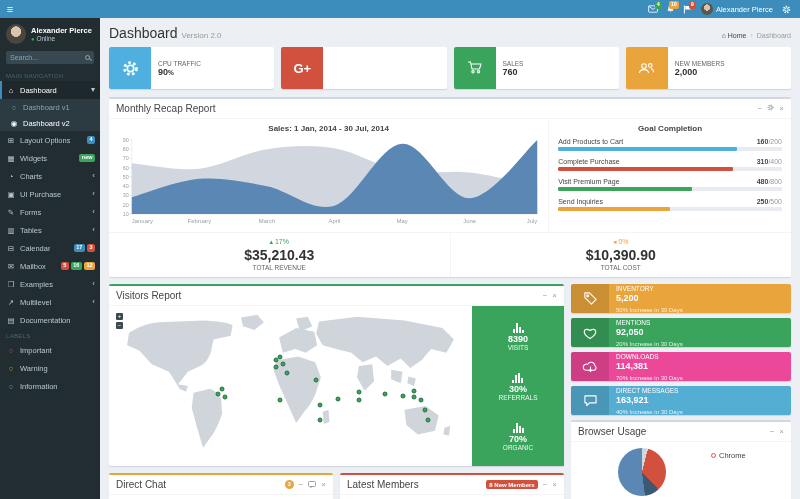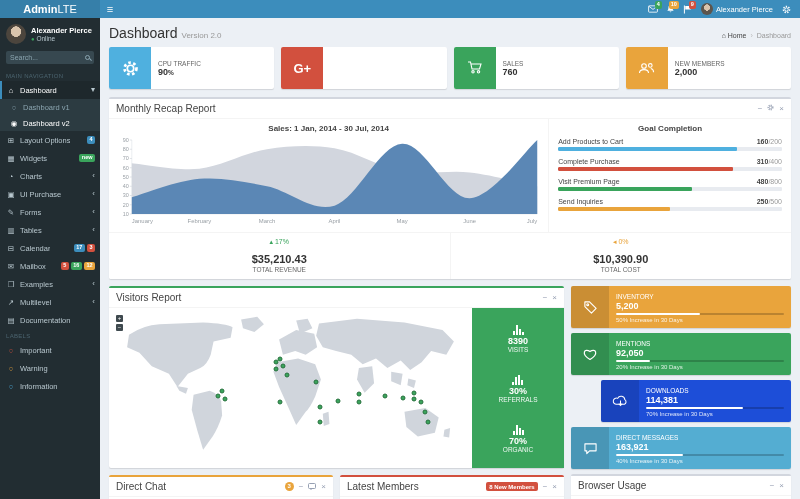--- a/index.html
+++ b/index.html
@@ -80,41 +80,41 @@
   .goal{margin-bottom:7px;}
   .goal-top{display:flex;justify-content:space-between;font-size:7px;color:#444;margin-bottom:2px;}
   .goal-top b{font-weight:bold;}
   .goal-total{color:#999;}
   .progress{height:4px;background:#e8ebf0;border-radius:1px;overflow:hidden;}
   .progress-fill{height:100%;border-radius:1px;}
   .box-footer{border-top:1px solid #f4f4f4;display:flex;background:#fff;border-radius:0 0 2px 2px;}
   .stat{flex:1;text-align:center;padding:5px 2px 6px;border-right:1px solid #f4f4f4;}
   .stat:last-child{border-right:0;}
   .stat-change{font-size:7px;}
-  .stat-value{font-size:11px;font-weight:bold;color:#333;margin:7px 0 1px;}
+  .stat-value{font-size:14px;font-weight:bold;color:#333;margin:1px 0 1px;}
   .stat-label{font-size:6.5px;color:#666;text-transform:uppercase;}
 
   .main-cols{display:flex;gap:7px;align-items:flex-start;}
   .col-left{flex:1;min-width:0;}
   .col-right{width:220px;flex:none;}
 
   .visitors-body{display:flex;height:160px;}
   .map-wrap{flex:1;position:relative;padding:4px;min-width:0;}
   .map-wrap svg{width:100%;height:100%;display:block;}
   .map-zoom{position:absolute;left:7px;top:7px;display:flex;flex-direction:column;gap:2px;}
   .zoom-btn{width:7px;height:7px;background:#3f4a4f;color:#fff;font-size:6px;line-height:7px;text-align:center;border-radius:1px;cursor:pointer;}
   .marker{position:absolute;width:5px;height:5px;border-radius:50%;background:#3aa45c;border:1px solid #27713d;transform:translate(-50%,-50%);}
   .visitors-panel{width:92px;flex:none;color:#fff;display:flex;flex-direction:column;justify-content:space-around;align-items:center;padding:5px 0;}
   .vstat{text-align:center;}
   .bars-icon{display:flex;align-items:flex-end;gap:1px;height:12px;justify-content:center;margin-bottom:1px;}
   .bars-icon i{width:2px;background:#fff;display:block;}
   .vstat .v{font-weight:bold;font-size:9px;}
   .vstat .l{font-size:6.5px;opacity:.92;}
 
-  .side-box{height:42px;border-radius:2px;box-shadow:0 1px 1px rgba(0,0,0,.12);display:flex;color:#fff;margin-bottom:5px;}
+  .side-box{height:29px;border-radius:2px;box-shadow:0 1px 1px rgba(0,0,0,.12);display:flex;color:#fff;margin-bottom:5px;}
   .sb-icon{width:38px;flex:none;display:flex;align-items:center;justify-content:center;background:rgba(0,0,0,.13);border-radius:2px 0 0 2px;}
   .sb-body{flex:1;padding:4px 7px 3px;display:flex;flex-direction:column;justify-content:center;min-width:0;}
   .sb-label{font-size:6.5px;text-transform:uppercase;white-space:nowrap;}
   .sb-value{font-size:9px;font-weight:bold;margin:1px 0 2px;}
   .sb-progress{height:2px;background:rgba(0,0,0,.2);border-radius:1px;margin-bottom:2px;}
   .sb-progress i{display:block;height:100%;background:#fff;border-radius:1px;}
   .sb-note{font-size:6px;opacity:.85;white-space:nowrap;}
 
   .bottom-row{display:flex;gap:7px;}
   .bottom-row .box{flex:1;margin-bottom:0;min-width:0;}
@@ -139,24 +139,20 @@
   .legend{font-size:7.5px;color:#444;padding-top:2px;width:70px;flex:none;}
   .legend-item{display:flex;align-items:center;gap:3px;margin:1px 0 3px;}
   .legend-dot{width:5px;height:5px;border-radius:50%;border:1.5px solid #999;flex:none;}
 
   svg text{font-family:"Liberation Sans",sans-serif;}
 </style>
 </head>
 <body>
 
 <header class="navbar">
-  <div class="logo">
-      <b>Admin</b>
-      <span>LTE</span>
-    </div>
   <div class="hamburger">≡</div>
   <div class="nav-right">
     <div class="nav-icon">
       <svg width="10" height="8" viewBox="0 0 12 9" fill="none" stroke="#fff" stroke-width="1">
           <rect x="0.7" y="0.7" width="10.6" height="7.6" rx="0.8"></rect>
           <path d="M1 1.2 L6 5 L11 1.2"></path>
         </svg>
       <span class="nav-badge" style="background:#3aa45c">4</span>
     </div>
     <div class="nav-icon">
@@ -641,21 +637,21 @@
               </div>
               <div class="sb-body">
                 <span class="sb-label">MENTIONS</span>
    <span class="sb-value">92,050</span>
    <span class="sb-progress">
                   <i style="width:20%"></i>
                 </span>
    <span class="sb-note">20% Increase in 30 Days</span>
               </div>
             </div>
-            <div class="side-box" style="background: #1d4ed8; margin-left: 30px;">
+            <div class="side-box" style="background: #ec4899;">
               <div class="sb-icon">
                 <svg width="17" height="14" viewBox="0 0 18 14" fill="none" stroke="#fff" stroke-width="1.1">
                   <path d="M5 10.5 A3.3 3.3 0 1 1 6 4.2 A4 4 0 0 1 13.6 5.6 A2.8 2.8 0 0 1 13.2 10.5 Z"></path>
                   <path d="M9 6.5 V11.5 M7.2 9.8 L9 11.8 L10.8 9.8"></path>
                 </svg>
               </div>
               <div class="sb-body">
                 <span class="sb-label">DOWNLOADS</span>
    <span class="sb-value">114,381</span>
    <span class="sb-progress">

